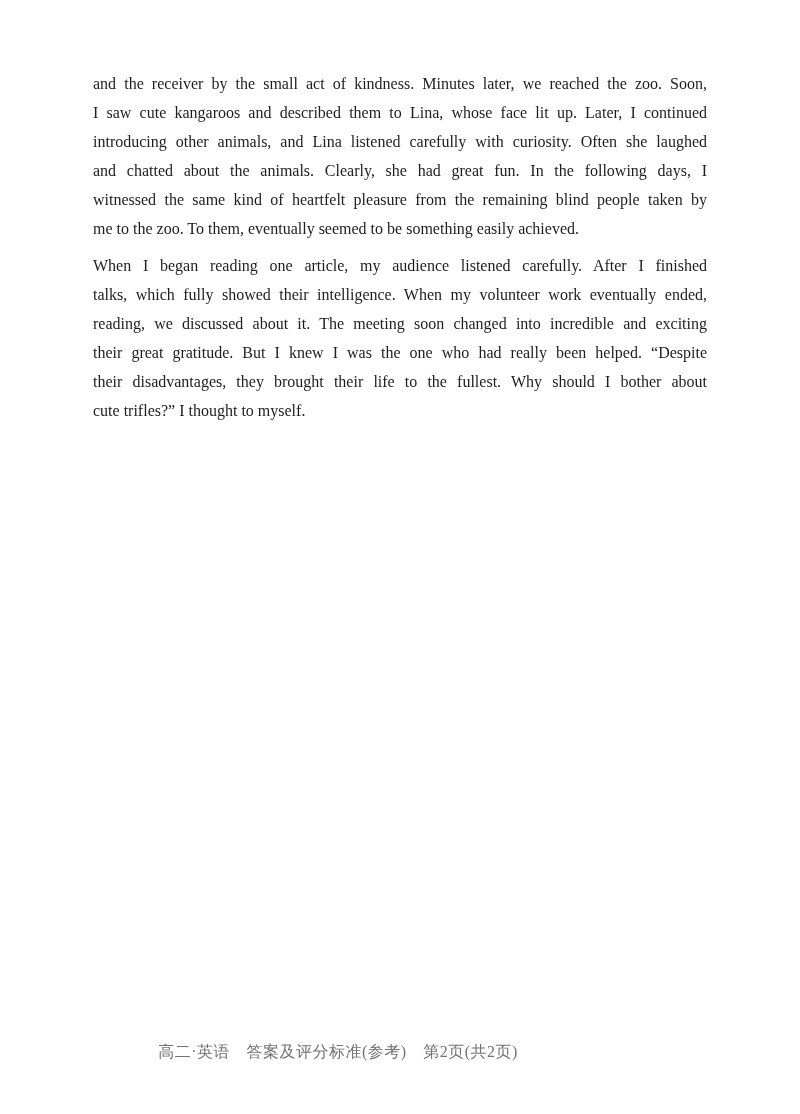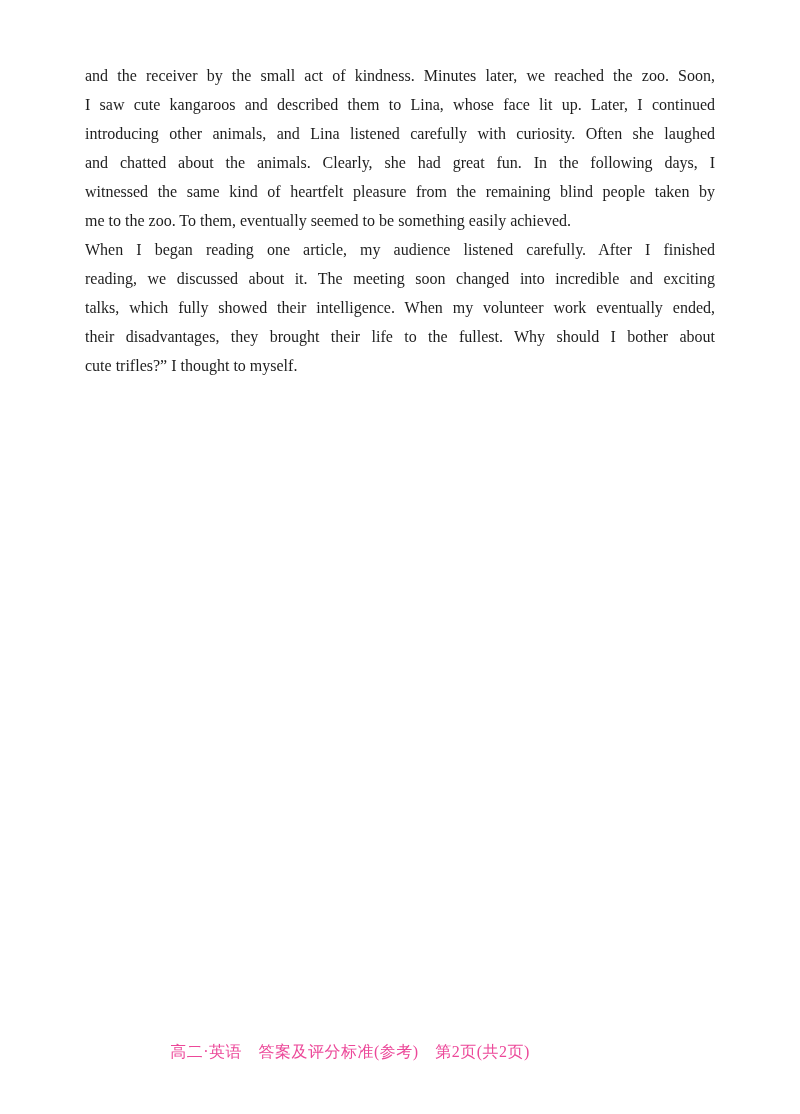--- a/index.html
+++ b/index.html
@@ -16,21 +16,21 @@
     color: #1d1d1d;
     overflow: hidden;
   }
   .text-block {
     position: absolute;
     left: 85px;
     top: 61px;
     width: 630px;
   }
   .para {
-    margin: 0;
+    margin: 8px;
     padding: 0;
   }
   .line {
     height: 29px;
     line-height: 29px;
     font-size: 16px;
     white-space: normal;
     overflow: hidden;
   }
   .line.just {
@@ -39,49 +39,50 @@
   }
   .line.last {
     text-align: left;
     text-align-last: left;
   }
   .line.indent {
     text-indent: 28px;
   }
   .footer {
     position: absolute;
-    left: 16px;
+    left: 4px;
     top: 1042px;
     width: 668px;
     text-align: center;
     font-size: 16px;
     letter-spacing: 0.5px;
-    color: #ec4899;
+    color: #737373;
   }
 </style>
 </head>
 <body>
 
 <div class="page">
 
   <div class="text-block">
 
     <div class="para">
       <div class="line just">and the receiver by the small act of kindness. Minutes later, we reached the zoo. Soon,</div>
       <div class="line just">I saw cute kangaroos and described them to Lina, whose face lit up. Later, I continued</div>
       <div class="line just">introducing other animals, and Lina listened carefully with curiosity. Often she laughed</div>
       <div class="line just">and chatted about the animals. Clearly, she had great fun. In the following days, I</div>
       <div class="line just">witnessed the same kind of heartfelt pleasure from the remaining blind people taken by</div>
       <div class="line last">me to the zoo. To them, eventually seemed to be something easily achieved.</div>
     </div>
 
     <div class="para">
       <div class="line just">When I began reading one article, my audience listened carefully. After I finished</div>
+      <div class="line just">talks, which fully showed their intelligence. When my volunteer work eventually ended,</div>
       <div class="line just">reading, we discussed about it. The meeting soon changed into incredible and exciting</div>
-      <div class="line just">talks, which fully showed their intelligence. When my volunteer work eventually ended,</div>
+      <div class="line just">their great gratitude. But I knew I was the one who had really been helped. “Despite</div>
       <div class="line just">their disadvantages, they brought their life to the fullest. Why should I bother about</div>
       <div class="line last">cute trifles?” I thought to myself.</div>
     </div>
 
   </div>
 
   <div class="footer">
     <span>高二·英语　答案及评分标准(参考)　第2页(共2页)</span>
   </div>
 

